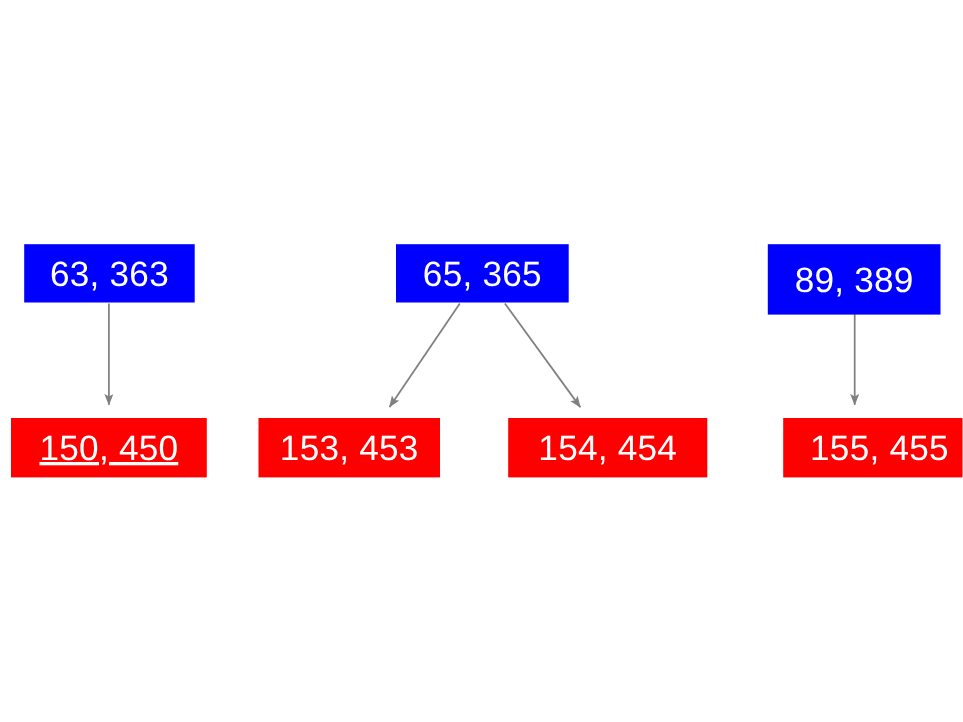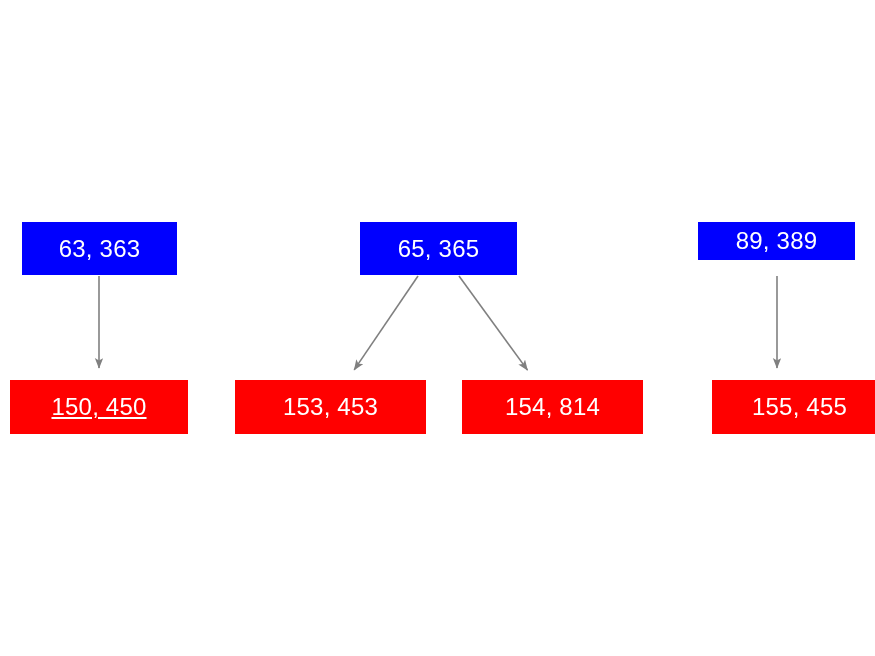--- a/index.html
+++ b/index.html
@@ -29,21 +29,21 @@
     pointer-events: none;
   }
   .node {
     position: absolute;
     display: flex;
     align-items: center;
     justify-content: center;
     box-sizing: border-box;
     color: #ffffff;
     font-family: "Liberation Sans", sans-serif;
-    font-size: 24px;
+    font-size: 32px;
     font-weight: 400;
     line-height: 1;
     letter-spacing: 0.2px;
     white-space: nowrap;
     text-align: center;
     cursor: default;
   }
   .node-label {
     display: block;
     color: #ffffff;
@@ -69,30 +69,30 @@
       </g>
   </svg>
 
   <div id="nodes-layer">
       <div class="node" style="left: 22px; top: 222px; width: 155px; height: 53px; background: rgb(0, 0, 255); color: rgb(255, 255, 255);">
         <span class="node-label">63, 363</span>
       </div>
       <div class="node" style="left: 360px; top: 222px; width: 157px; height: 53px; background: rgb(0, 0, 255); color: rgb(255, 255, 255);">
         <span class="node-label">65, 365</span>
       </div>
-      <div class="node" style="left: 698px; top: 222px; width: 157px; height: 38px; background: rgb(0, 0, 255); color: rgb(255, 255, 255);">
+      <div class="node" style="left: 698px; top: 222px; width: 157px; height: 64px; background: rgb(0, 0, 255); color: rgb(255, 255, 255);">
         <span class="node-label">89, 389</span>
       </div>
       <div class="node" style="left: 10px; top: 380px; width: 178px; height: 54px; background: rgb(255, 0, 0); color: rgb(255, 255, 255); text-decoration: underline;">
         <span class="node-label">150, 450</span>
       </div>
-      <div class="node" style="left: 235px; top: 380px; width: 191px; height: 54px; background: rgb(255, 0, 0); color: rgb(255, 255, 255);">
+      <div class="node" style="left: 235px; top: 380px; width: 165px; height: 54px; background: rgb(255, 0, 0); color: rgb(255, 255, 255);">
         <span class="node-label">153, 453</span>
       </div>
       <div class="node" style="left: 462px; top: 380px; width: 181px; height: 54px; background: rgb(255, 0, 0); color: rgb(255, 255, 255);">
-        <span class="node-label">154, 814</span>
+        <span class="node-label">154, 454</span>
       </div>
       <div class="node" style="left: 712px; top: 380px; width: 175px; height: 54px; background: rgb(255, 0, 0); color: rgb(255, 255, 255);">
         <span class="node-label">155, 455</span>
       </div>
     </div>
 
 </div>
 
 </body></html>

